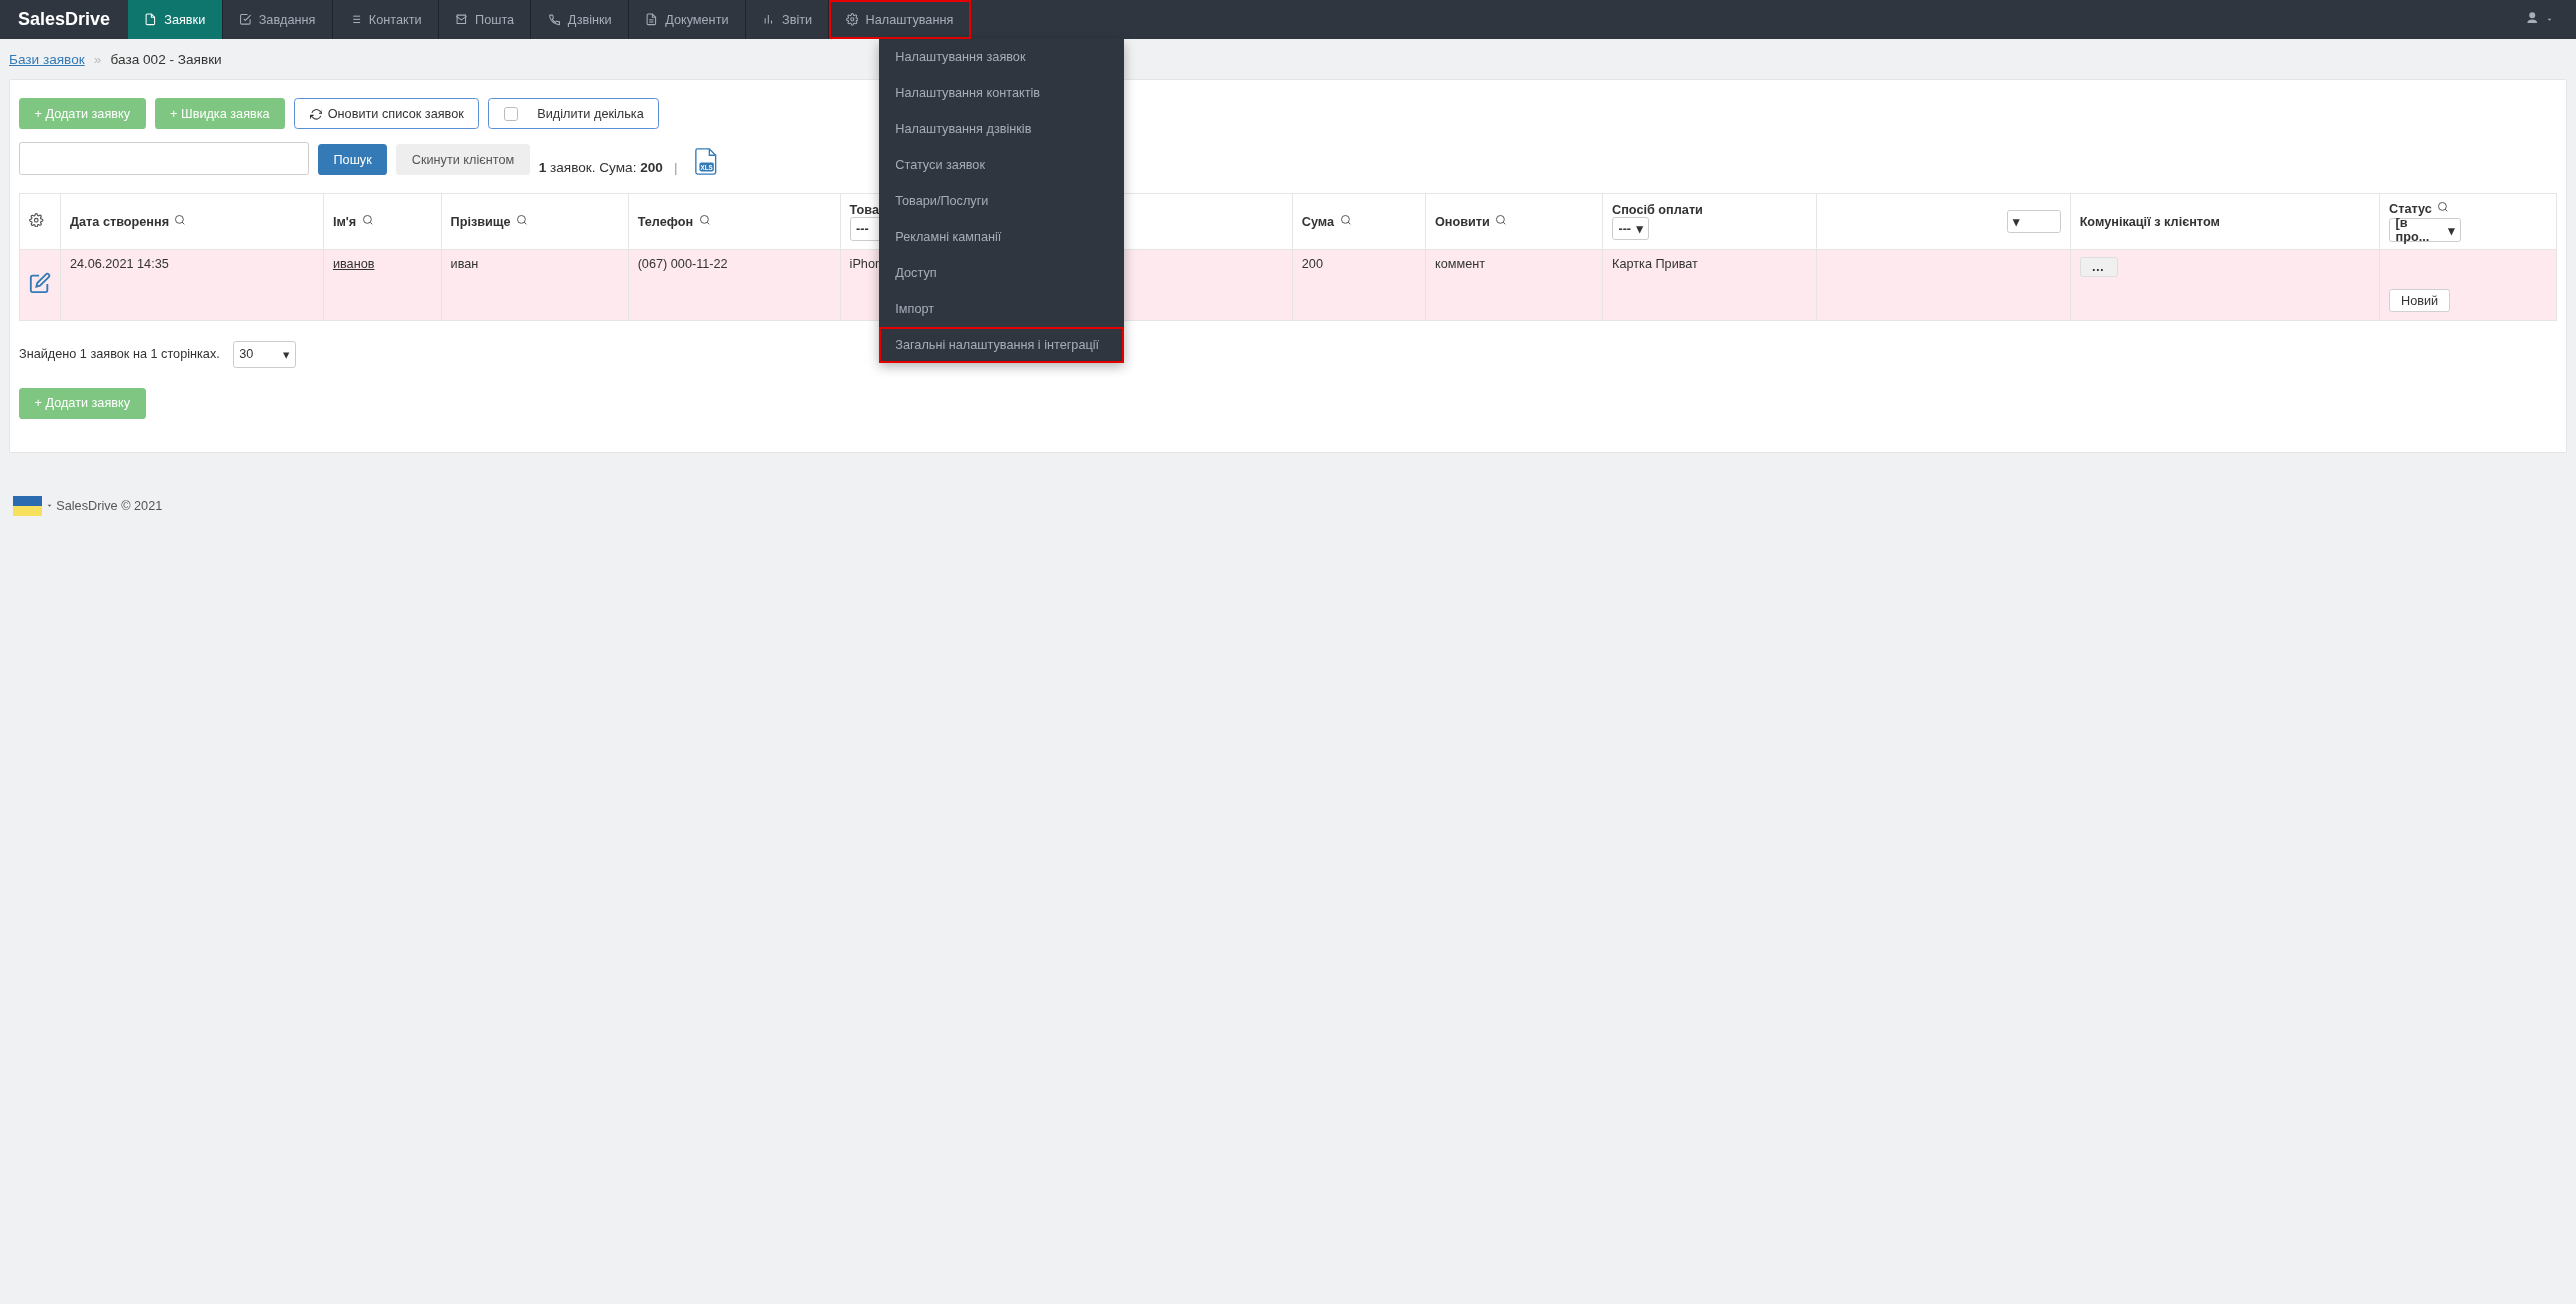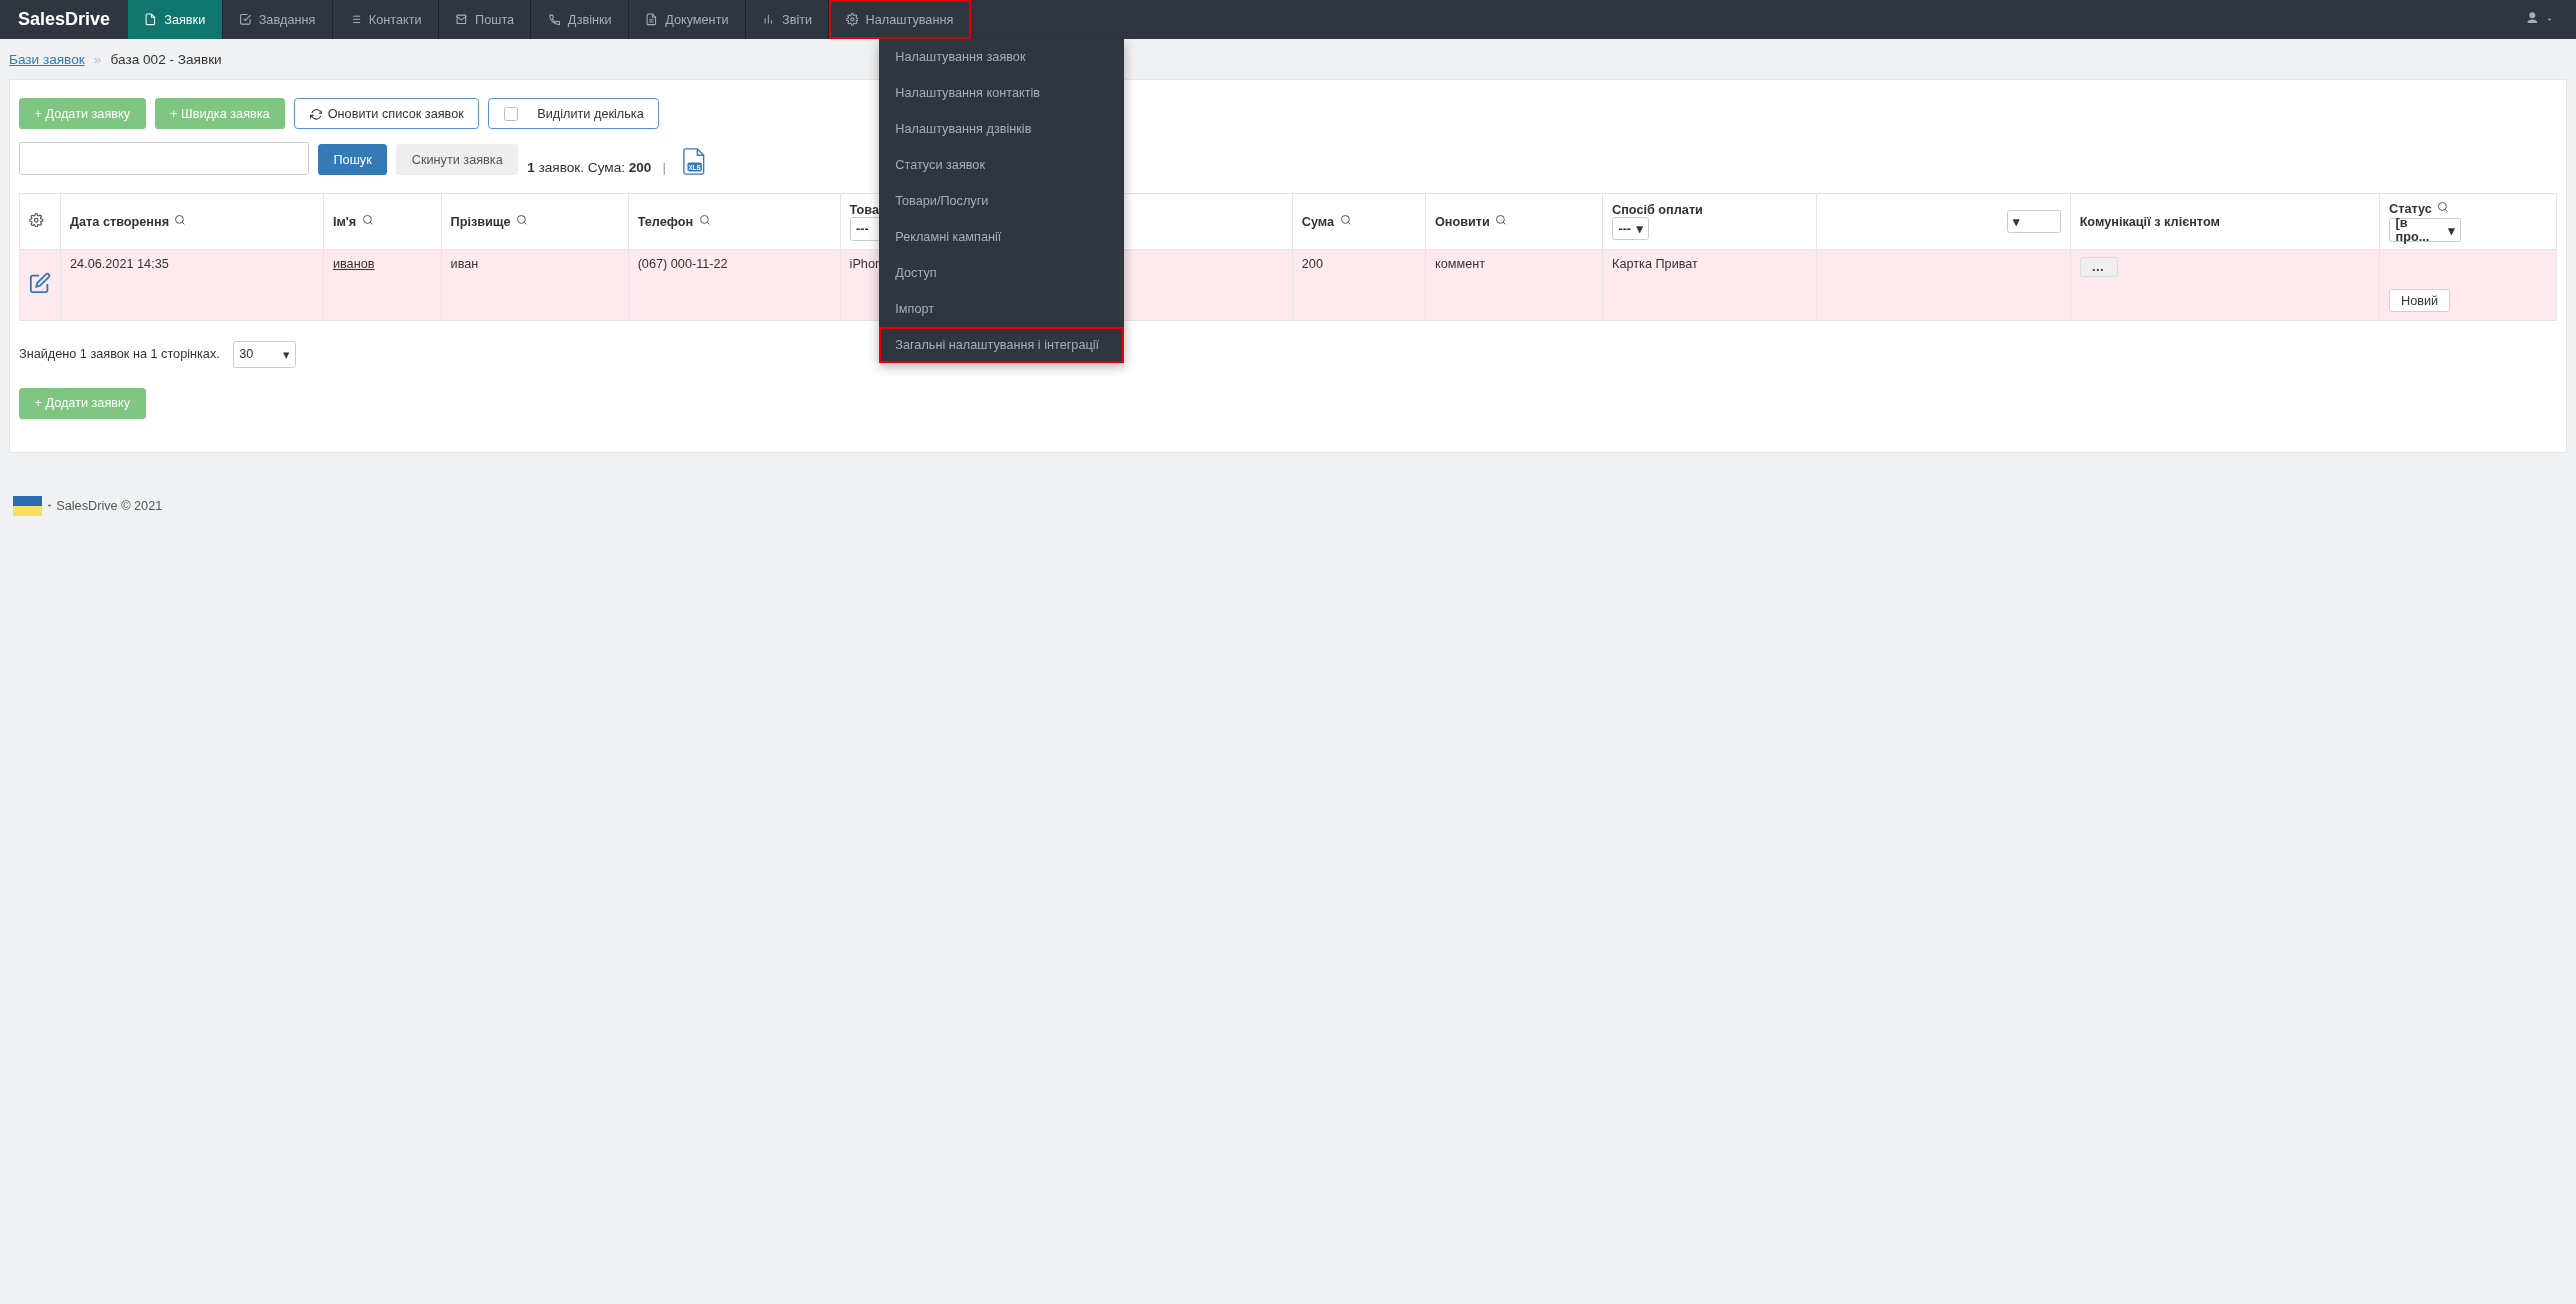--- a/index.html
+++ b/index.html
@@ -199,21 +199,21 @@
       <span>Оновити список заявок</span>
     </button>
     <button class="btn btn-white-blue checkbox-btn">
       <span class="cb"></span>
       <span>Виділити декілька</span>
     </button>
   </div>
   <div class="search-row">
     <input class="search-input" style="">
     <button class="btn btn-blue">Пошук</button>
-    <button class="btn btn-gray">Скинути заявка</button>
+    <button class="btn btn-gray">Скинути клієнтом</button>
     <span class="result-meta">
       <span class="bold">1</span><span> заявок. Сума: </span><span class="bold">200</span>
       <span class="pipe">|</span>
     </span>
     <span class="xls-icon">
       <svg width="23.5" height="27" viewBox="0 0 26 30" style="font-size:14px">
           <path d="M4 1h13l7 7v19a2 2 0 0 1-2 2H4a2 2 0 0 1-2-2V3a2 2 0 0 1 2-2z" fill="none" stroke="#337ab7" stroke-width="1.5"></path>
           <path d="M17 1v7h7" fill="none" stroke="#337ab7" stroke-width="1.5"></path>
           <rect x="6" y="16" width="16" height="10" rx="2" fill="#337ab7"></rect>
           <text x="14" y="24" font-size="7" fill="#fff" font-weight="700" text-anchor="middle">XLS</text>

